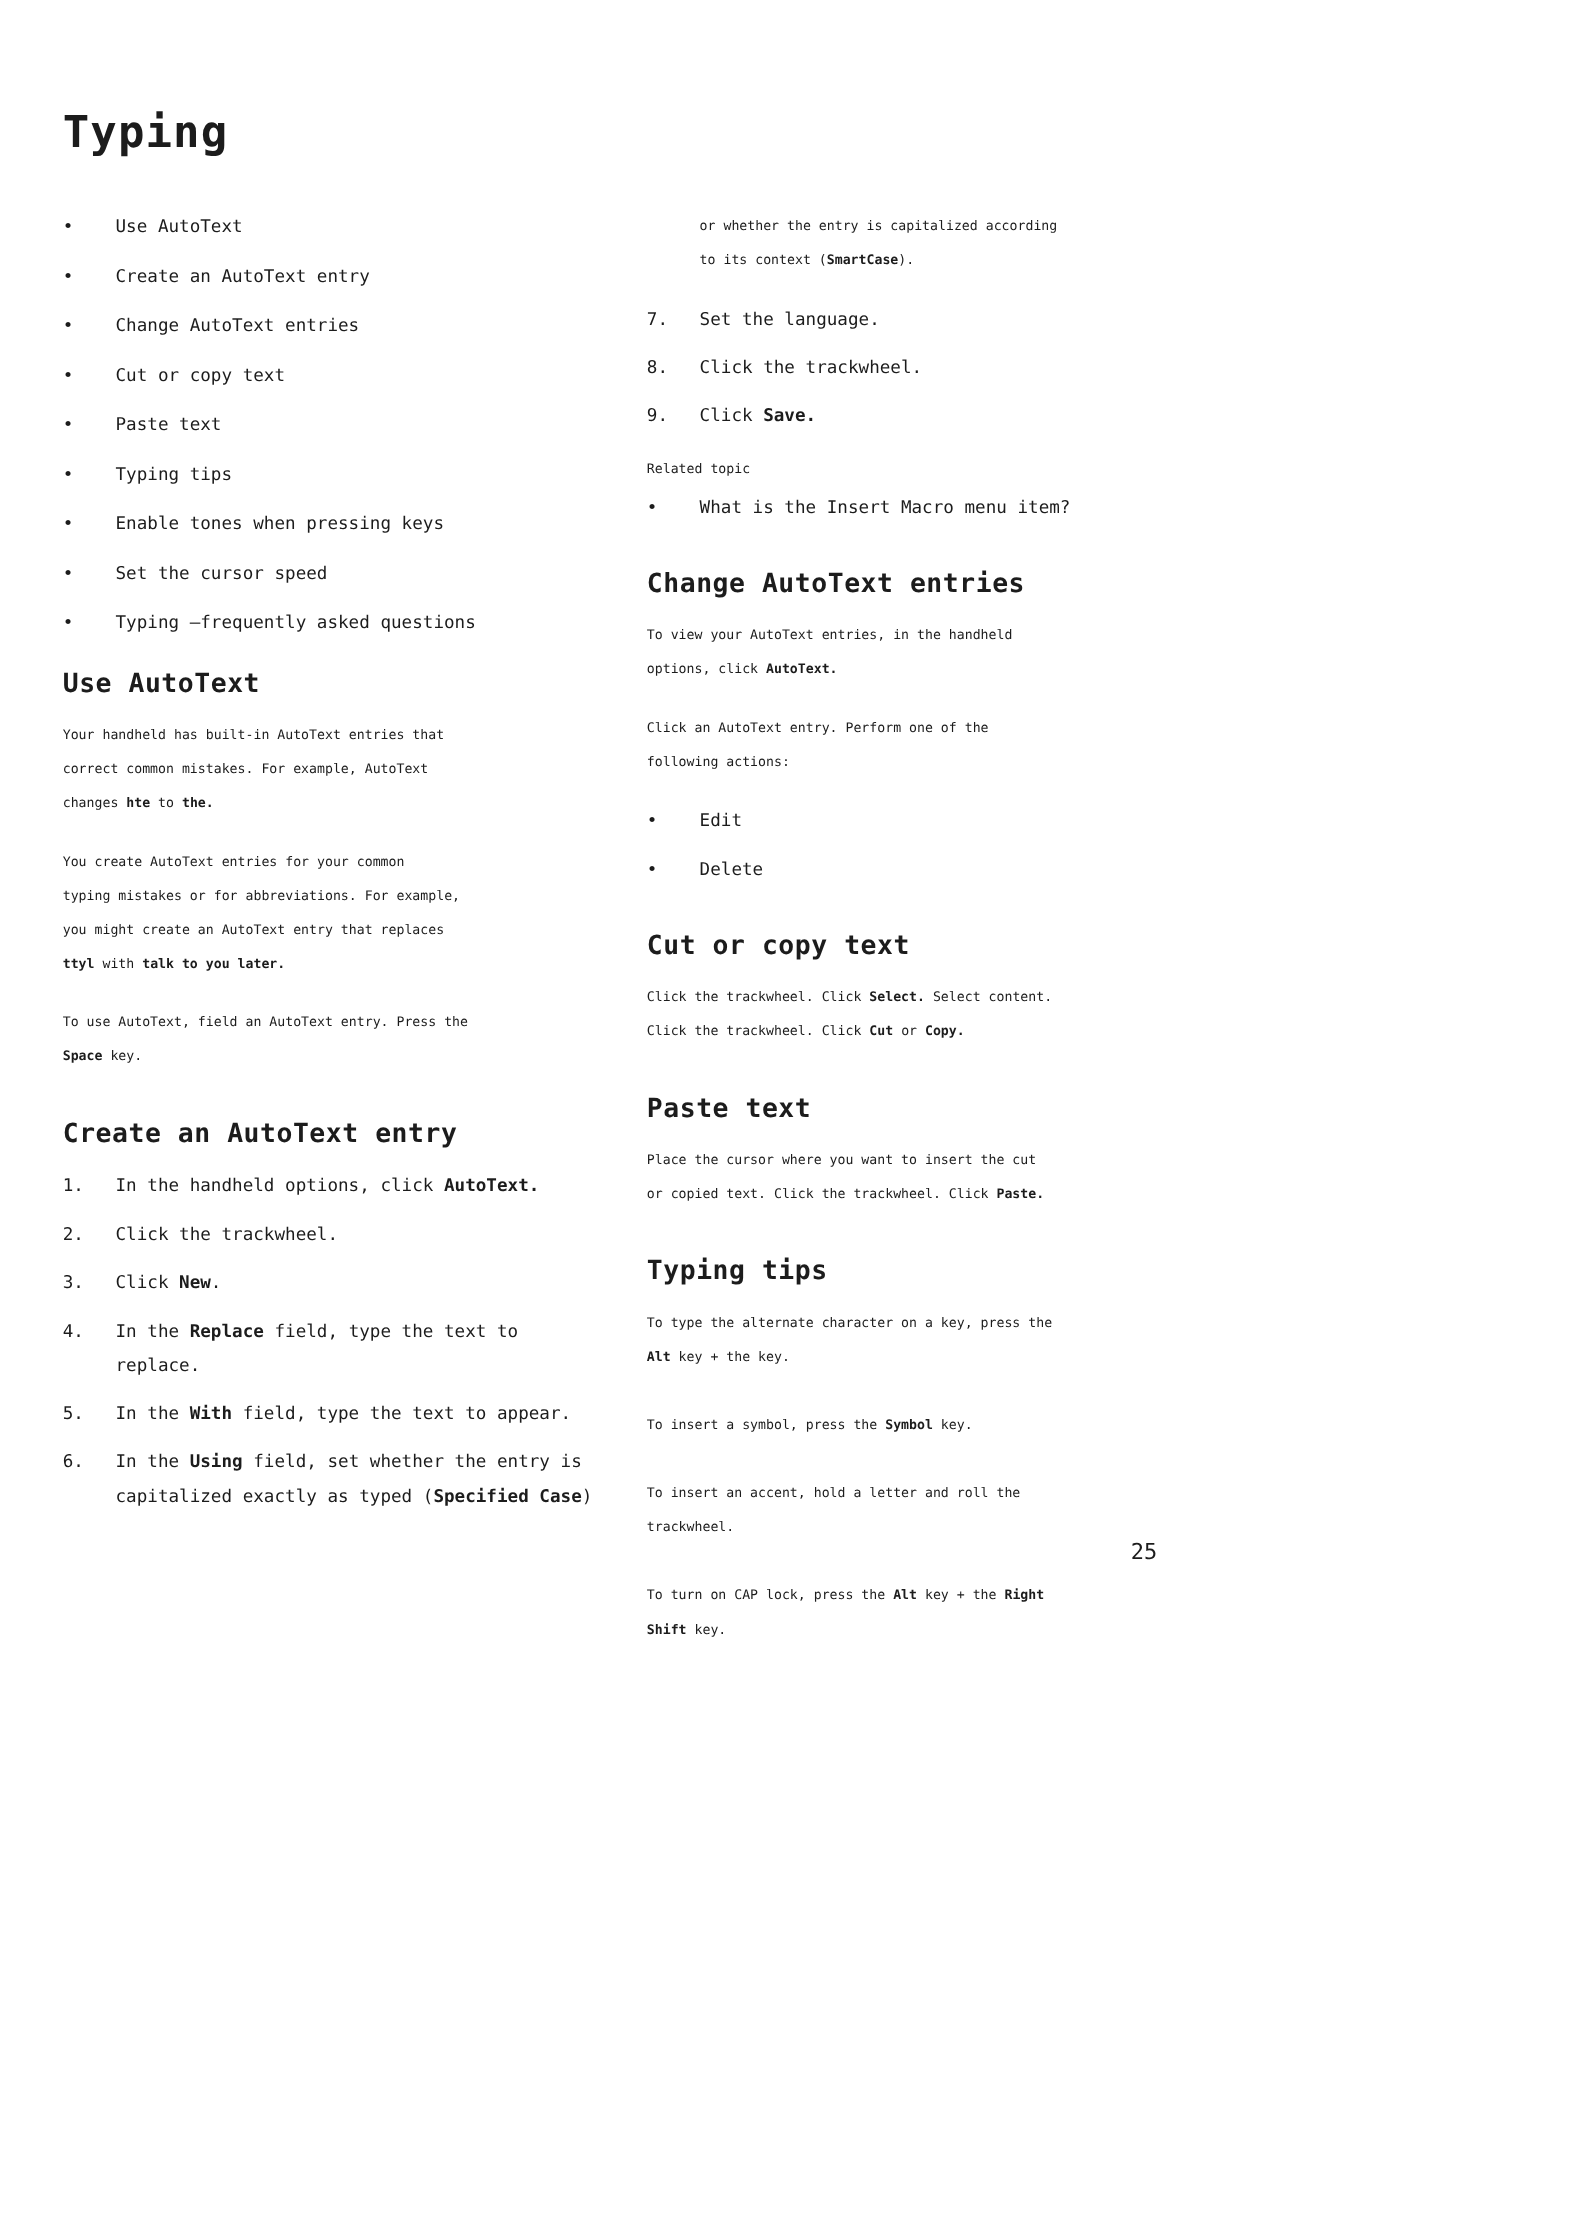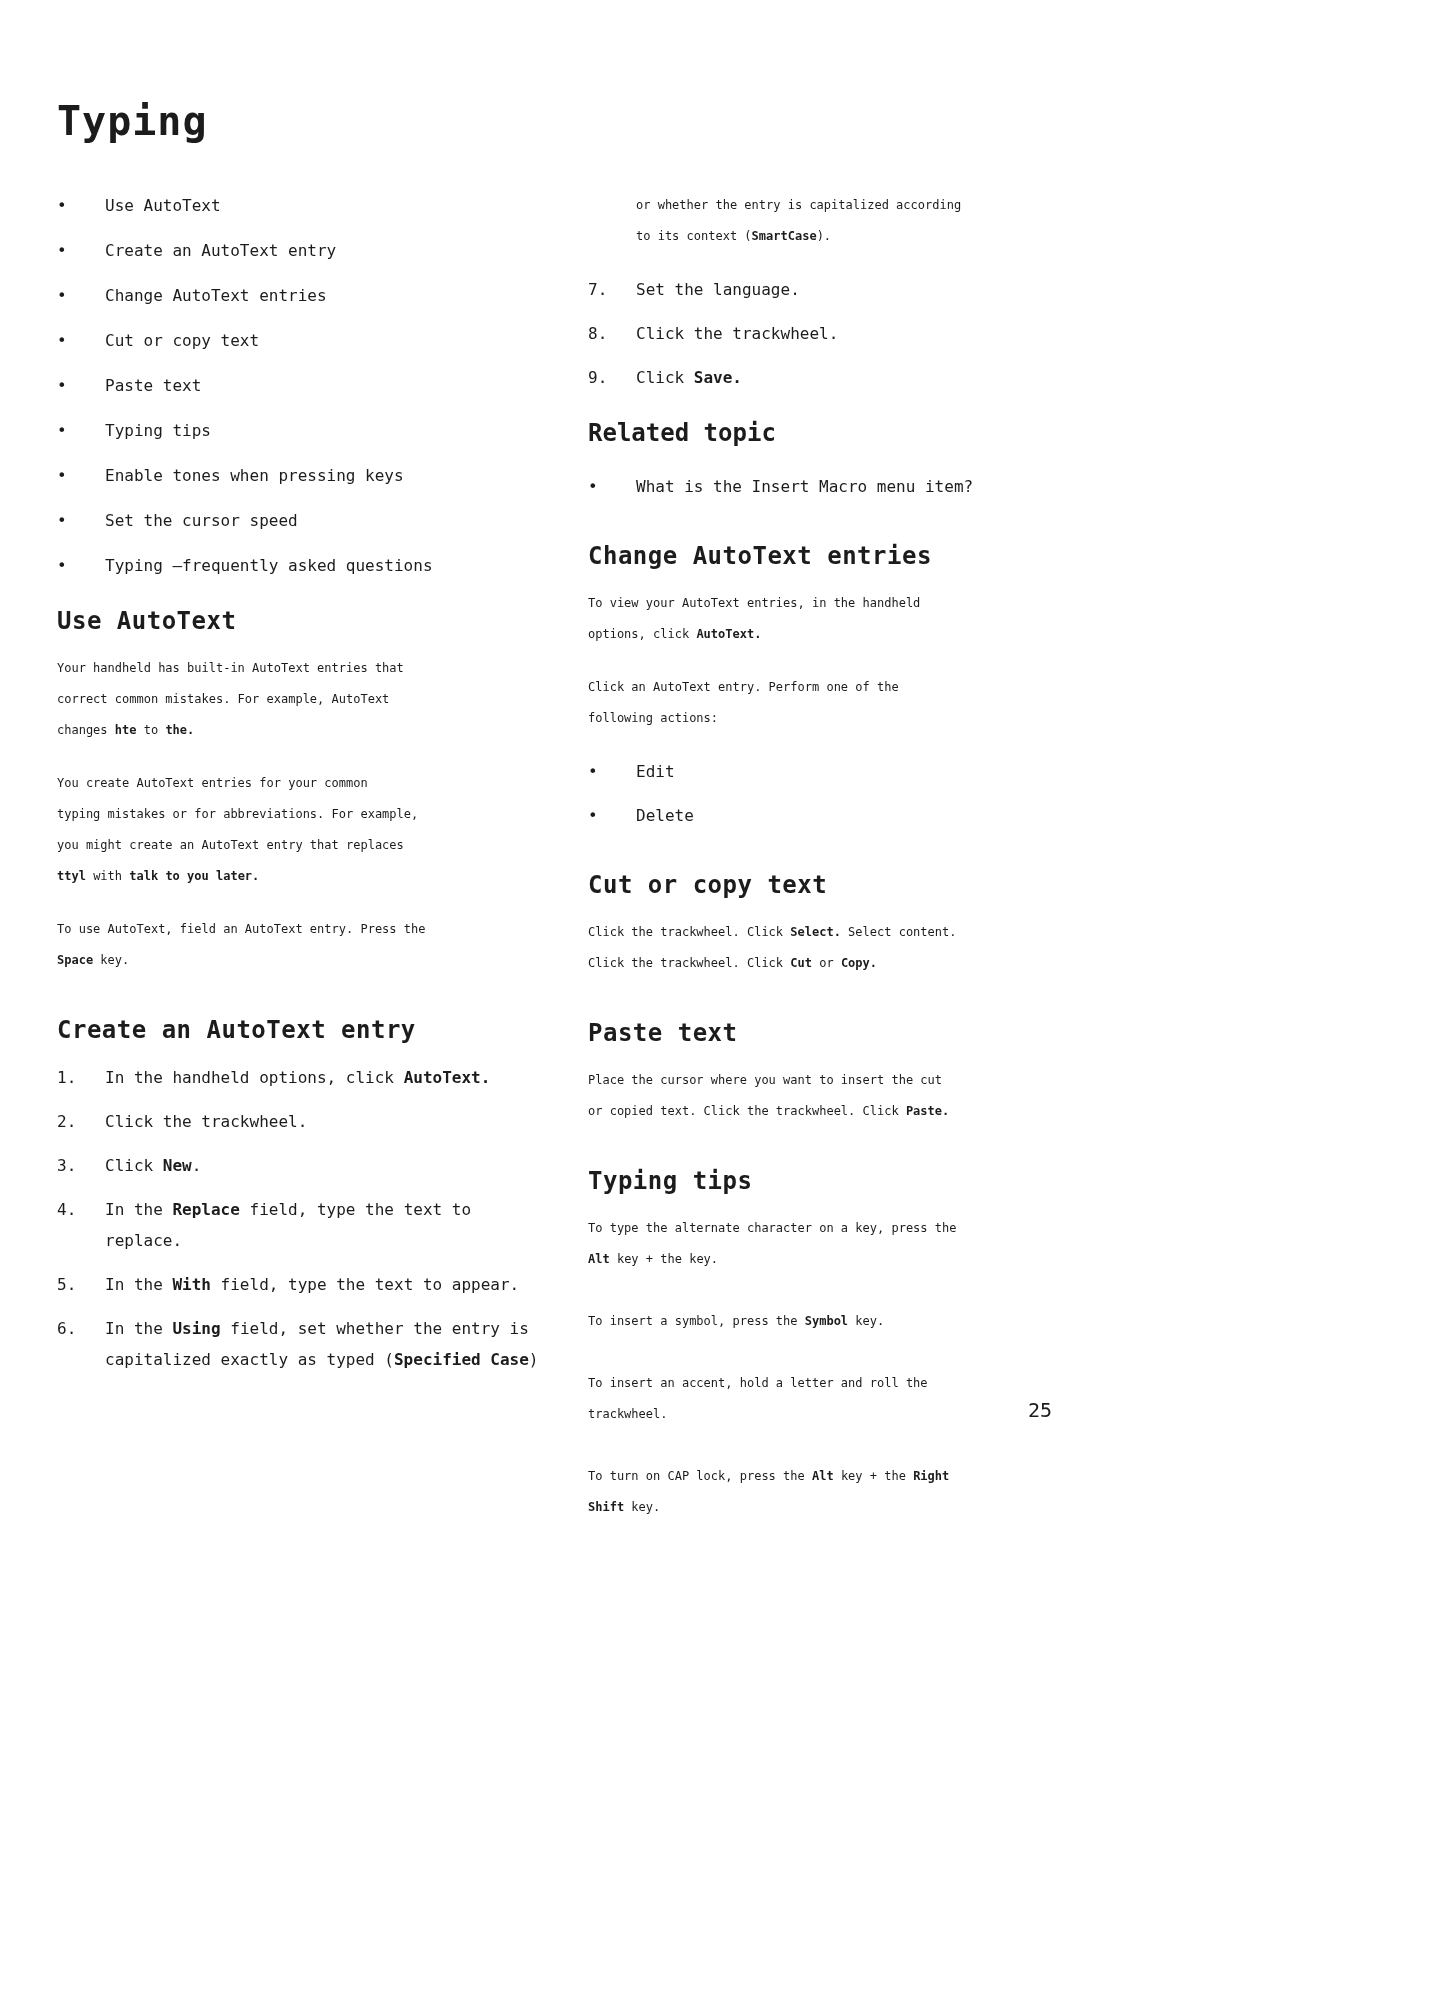--- a/index.html
+++ b/index.html
@@ -18,22 +18,22 @@
     margin-bottom: 46px;
   }
   .columns { display: flex; gap: 31px; }
   .col { width: 500px; }
 
   h2.section-heading {
     font-size: 24px; font-weight: bold; letter-spacing: 0.5px;
     margin: 40px 0 18px 0;
   }
   h3.sub-heading {
-    font-size: 24px; font-weight: bold;
-    margin: 26px 0 24px 0;
+    font-size: 12px; font-weight: normal;
+    margin: 26px 0 12px 0;
   }
   p.para {
     font-size: 12px; line-height: 31px;
     margin-bottom: 22px;
     white-space: pre-wrap;
   }
   p.gap-lg { margin-bottom: 31px; }
   .indent { padding-left: 48px; }
 
   .list { margin-bottom: 24px; }

